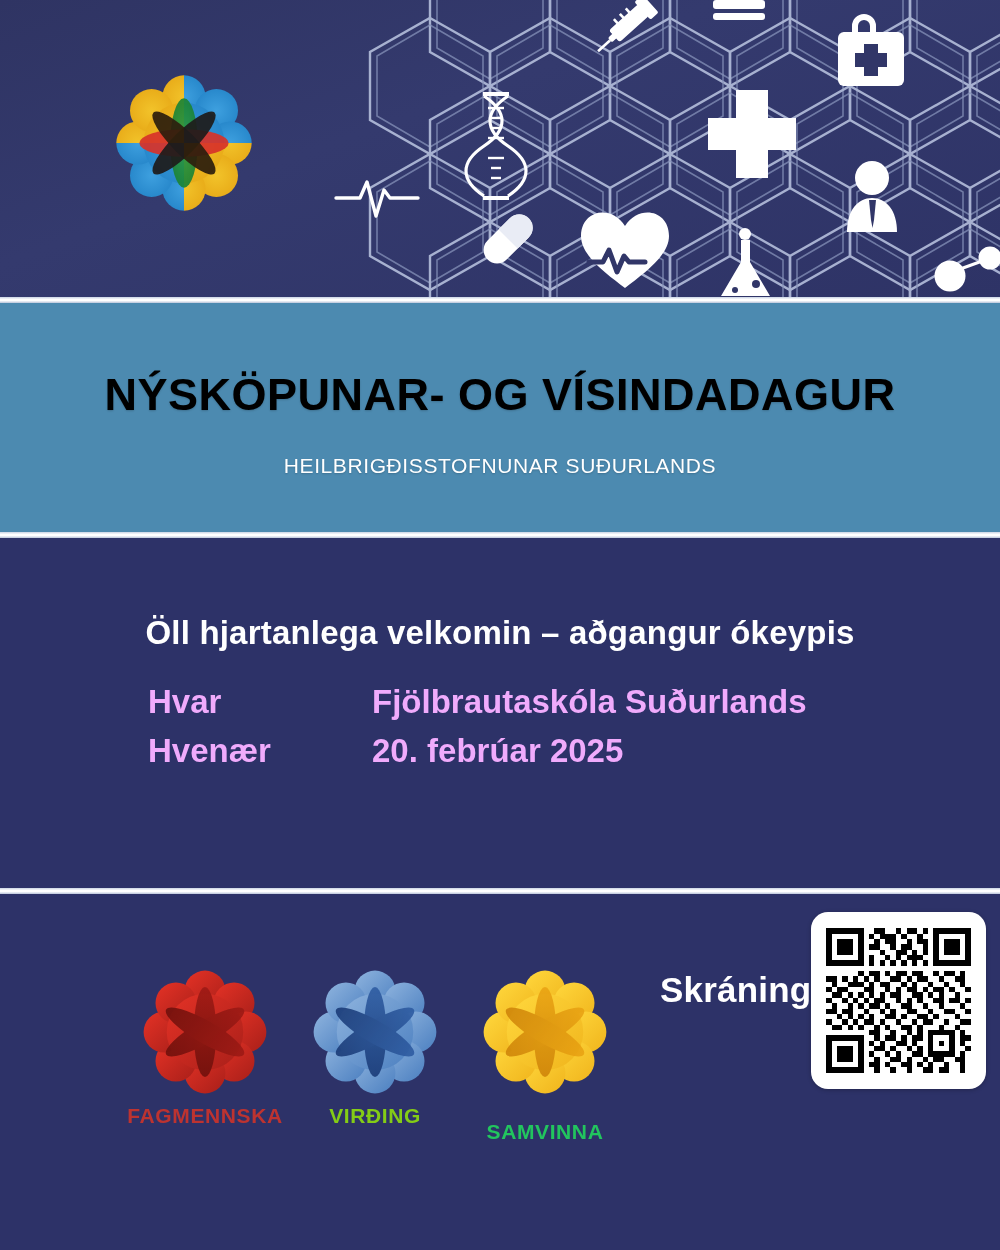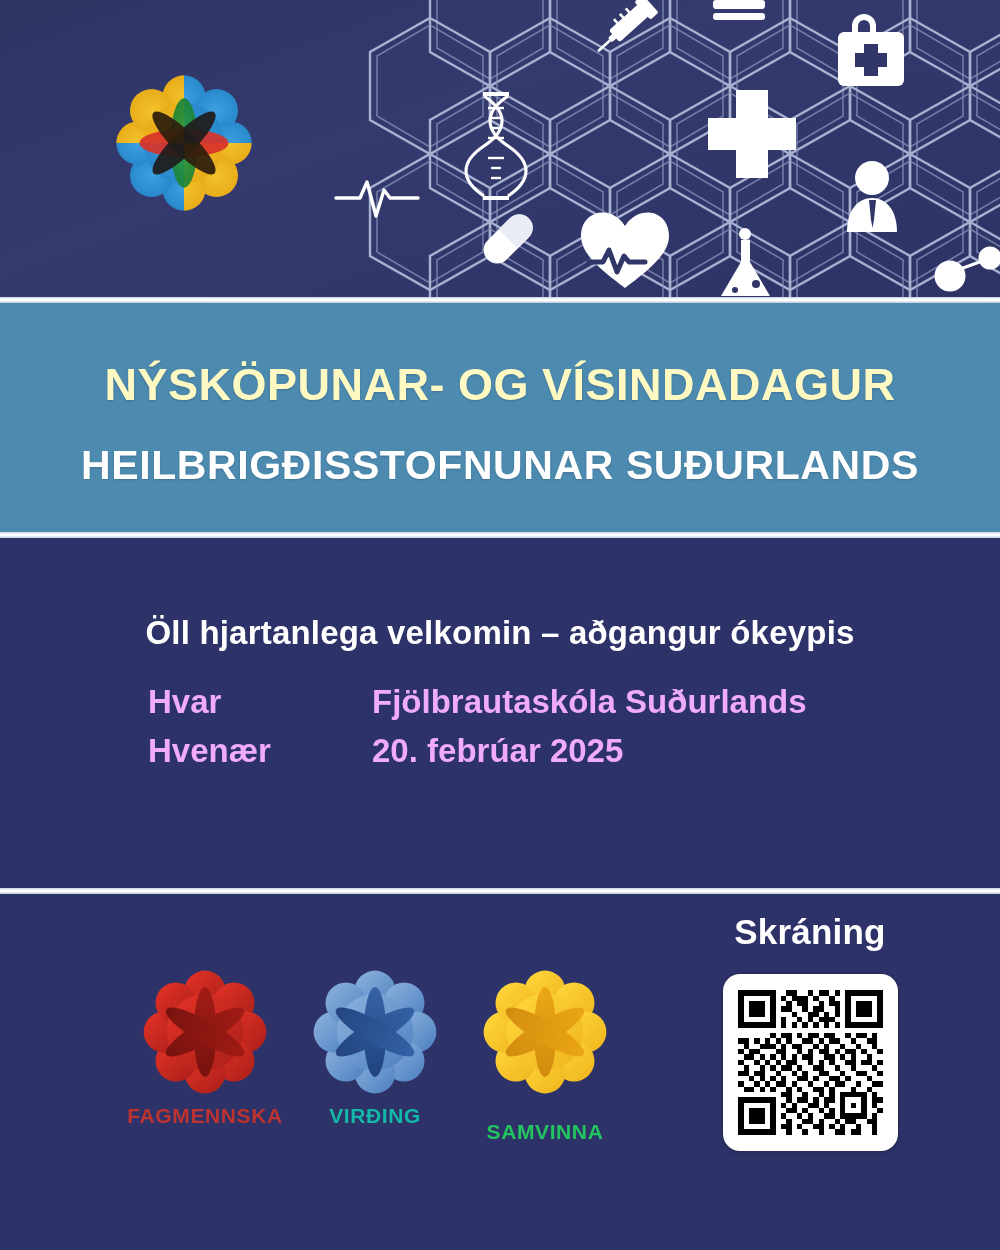--- a/index.html
+++ b/index.html
@@ -34,34 +34,34 @@
   .div-bot{top:532px;}
   .div-low{top:888px;}
 
   
   .banner{
     position:absolute;left:0;top:303px;width:1000px;height:229px;
     background:#4c8ab0;
     display:flex;flex-direction:column;align-items:center;justify-content:center;
   }
   .banner-title{
-    color:#fef9c3;
+    color:#000000;
     font-size:45px;
     font-weight:bold;
     letter-spacing:0.5px;
     text-align:right;
     line-height:1;
     margin:12px 0 38px 0;
     text-shadow:0 1px 2px rgba(0,0,0,.18);
     white-space:nowrap;
   }
   .banner-sub{
     color:#ffffff;
-    font-size:41px;
-    font-weight:bold;
+    font-size:21px;
+    font-weight:normal;
     letter-spacing:0.6px;
     text-align:center;
     line-height:1;
     margin:0;
     text-shadow:0 1px 2px rgba(0,0,0,.18);
     white-space:nowrap;
   }
 
   
   .details{
@@ -106,27 +106,27 @@
   }
   .flower-wrap{width:150px;height:132px;position:relative;}
   .value-label{
     margin-top:6px;
     font-size:21px;
     font-weight:bold;
     letter-spacing:.6px;
     white-space:nowrap;
   }
   .v-fag{color:#bd3330;}
-  .v-vir{color:#14b8a6;}
+  .v-vir{color:#84cc16;}
   .v-sam{color:#22c55e;margin-top:22px;}
 
   
   .reg{
     position:absolute;left:660px;top:18px;width:300px;
-    display:flex;flex-direction:column;align-items:center;
+    display:flex;flex-direction:row;align-items:center;
   }
   .reg-title{
     color:#ffffff;
     font-size:35px;
     font-weight:bold;
     letter-spacing:.2px;
     margin-bottom:22px;
   }
   .qr-card{
     width:175px;height:177px;

